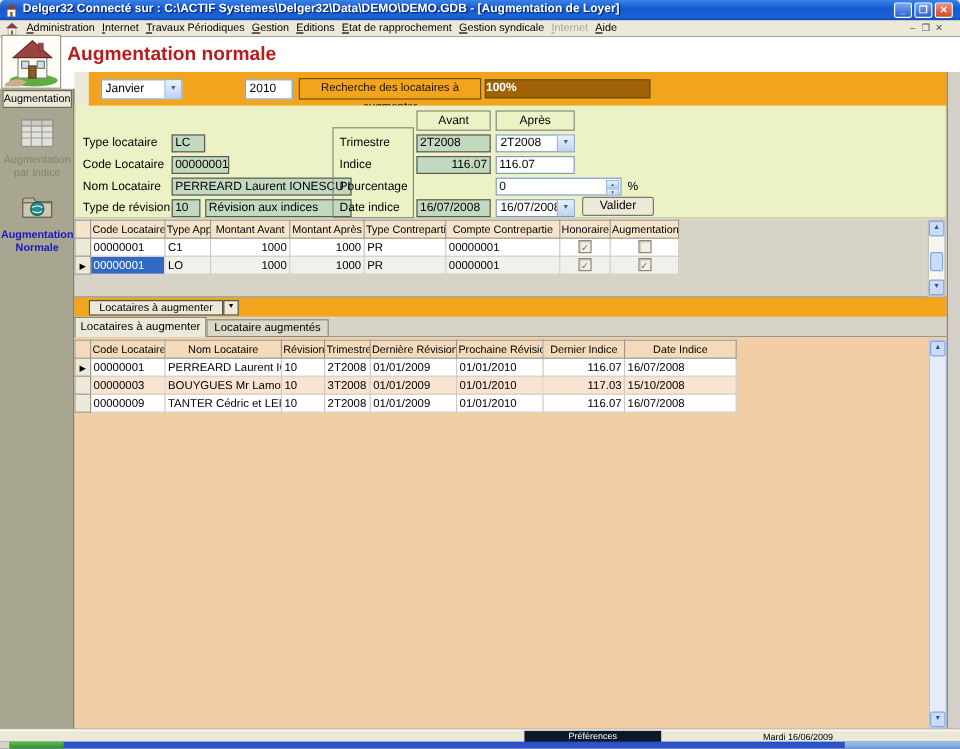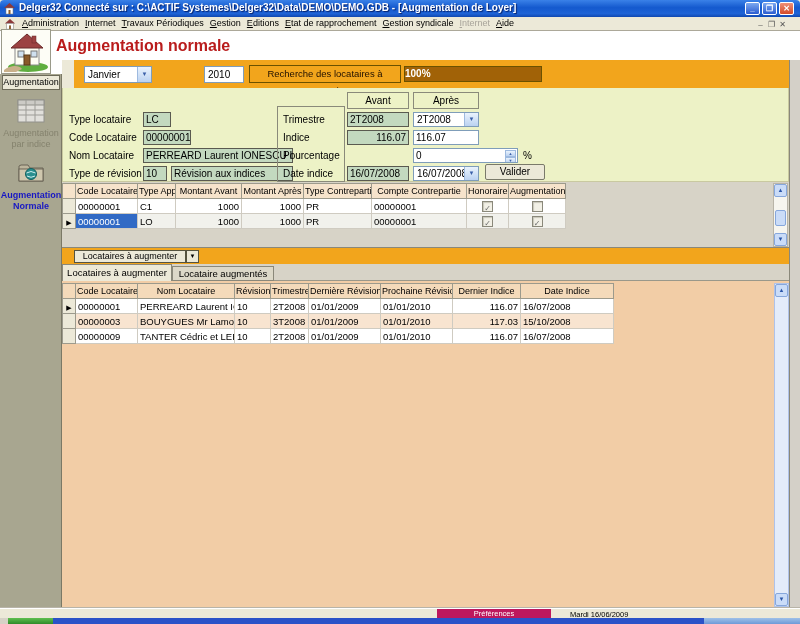--- a/index.html
+++ b/index.html
@@ -131,23 +131,23 @@
 
   
   #bottompanel { left:0; top:221px; width:727px; height:327px; background:#F2CDA6; }
   #maintable th { background:#F4DABA; }
   tr.peach td { background:#F8E4D0; }
 
   
   #statusbar { left:0; top:608px; width:800px; height:10px; background:#ECE9D8;
     border-top:1px solid #fff; box-shadow:0 -1px 0 #b8b4a8; font-size:7.5px; }
   #status-time { left:150px; top:1px; width:300px; text-align:center; white-space:nowrap; }
-  #status-pref { left:437px; top:0; width:114px; height:10px; background:#be185d; color:#fff;
+  #status-pref { left:437px; top:0; width:114px; height:10px; background:#0f172a; color:#fff;
     text-align:center; line-height:10px; }
-  #status-date { left:570px; top:1px; width:190px; text-align:left; }
+  #status-date { left:570px; top:1px; width:190px; text-align:center; }
   #taskbar { left:0; top:618px; width:800px; height:6px; background:#2A52C8; }
   #task-start { left:8px; top:0; width:45px; height:6px;
     background:linear-gradient(180deg,#5FBF4F,#2F8A2A); }
   #task-tray { left:704px; top:0; width:96px; height:6px;
     background:linear-gradient(180deg,#9EC1E8,#6E9AD8); }
   #task-edge { left:0; top:0; width:8px; height:6px; background:#D6D2C6; }
 </style>
 </head>
 <body>
 

